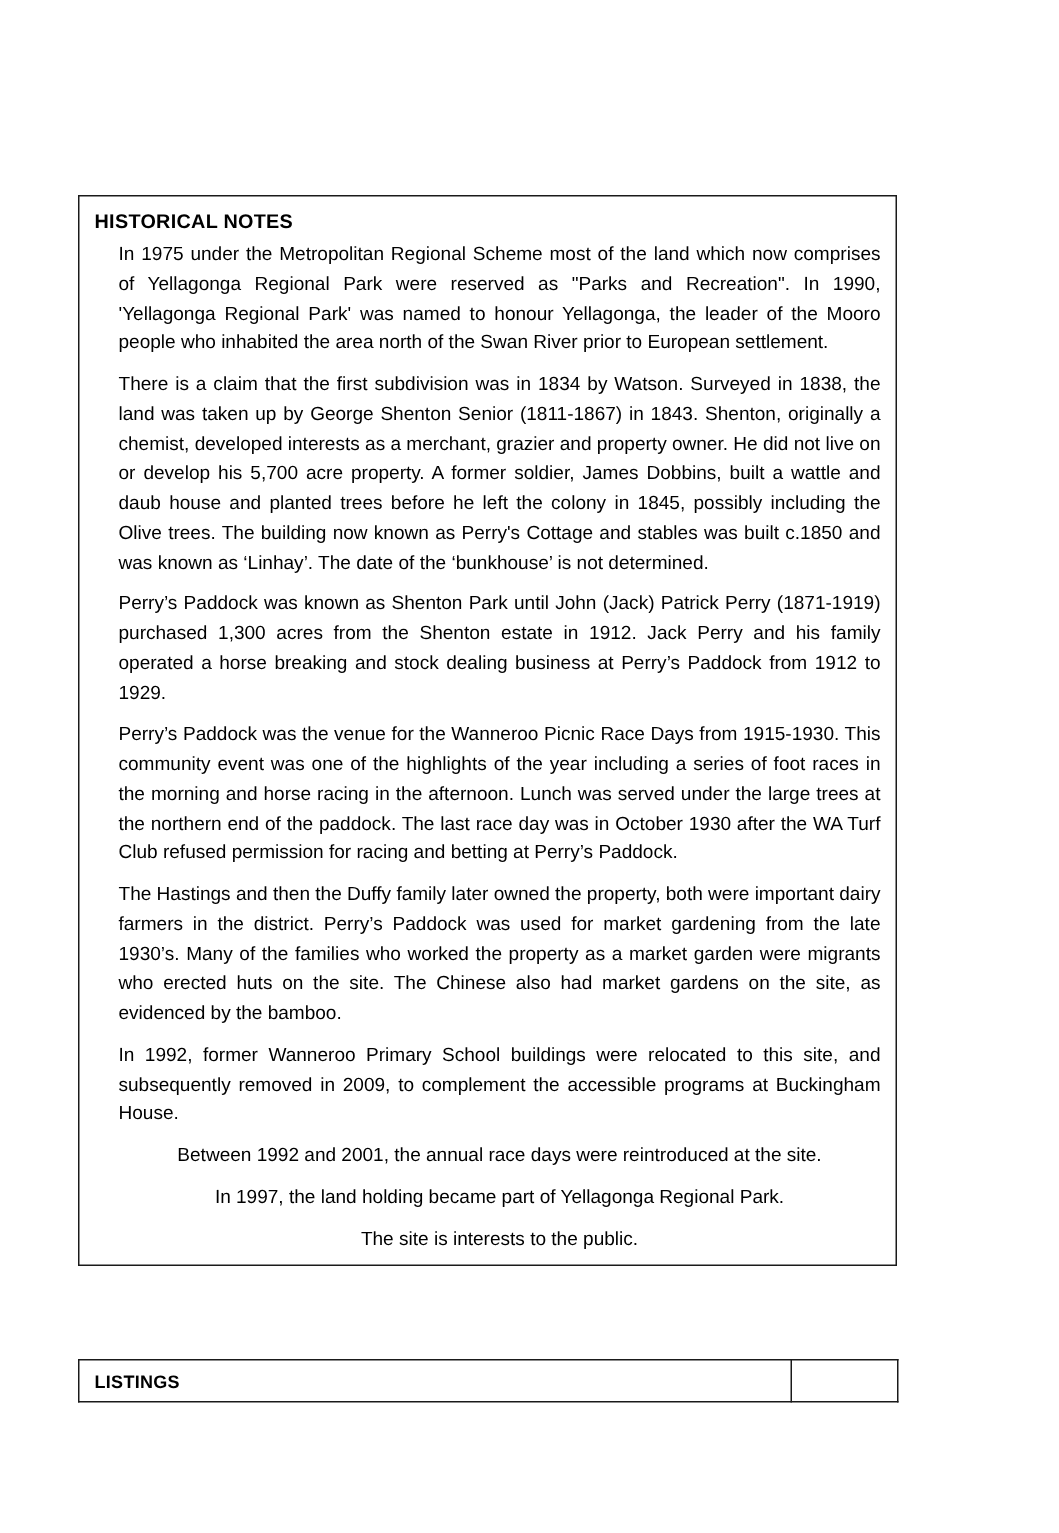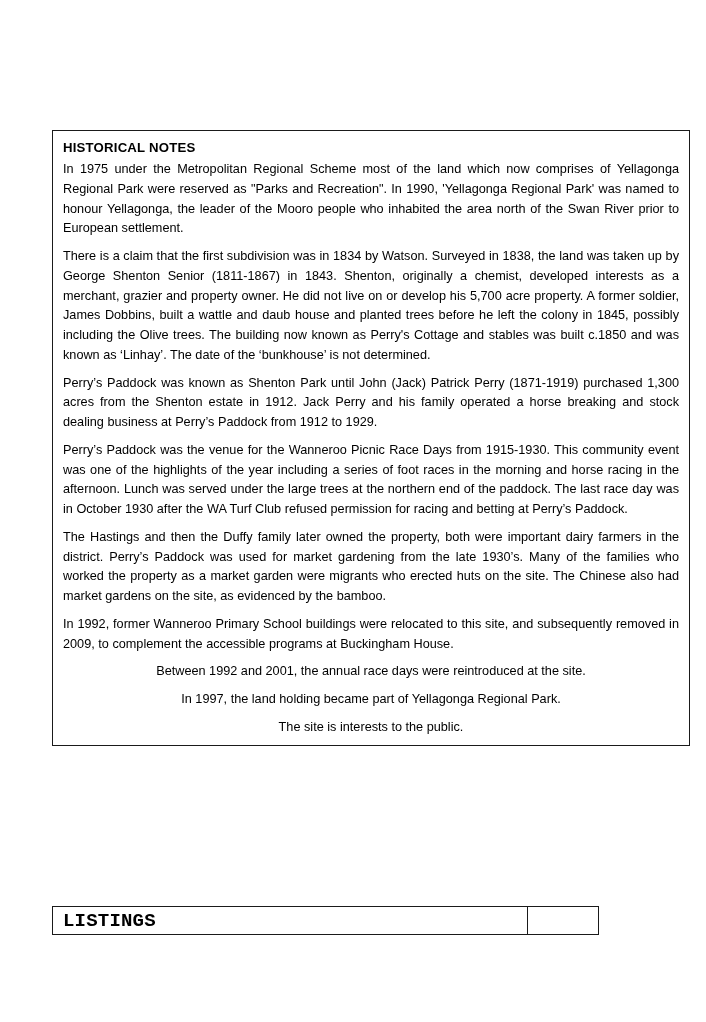--- a/index.html
+++ b/index.html
@@ -19,37 +19,37 @@
     position: absolute;
     left: 0;
     top: 0;
     width: 706px;
     height: 1022px;
   }
   .notes-box {
     position: absolute;
     left: 52px;
     top: 130px;
-    width: 638px;
+    width: 546px;
     border: 1.4px solid #1a1a1a;
     box-sizing: border-box;
     padding: 7px 9px 6px 9px;
   }
   .section-heading {
     font-size: 13.2px;
     font-weight: bold;
     letter-spacing: 0.2px;
     line-height: 1.45;
     margin: 0 0 3px 0;
     padding: 0 0 0 1px;
   }
   .para {
     font-size: 12.7px;
     line-height: 1.555;
-    margin: 0 0 8px 0;
+    margin: 0 0 8px 16px;
     padding: 0 1px;
     text-align: justify;
     text-justify: inter-word;
     hyphens: none;
   }
   .para:last-child {
     margin-bottom: 1px;
   }
   
   .para.no-justify {
@@ -65,25 +65,24 @@
     table-layout: fixed;
   }
   .listings-table td {
     border: 1.4px solid #1a1a1a;
     box-sizing: border-box;
     height: 28px;
     vertical-align: middle;
     padding: 2px 10px;
   }
   .listings-label {
-    font-size: 19px;
+    font-size: 12px;
     font-weight: bold;
     letter-spacing: 0.2px;
     white-space: nowrap;
-    font-family: Liberation Mono, monospace;
   }
   td.col-wide { width: 475px; }
   td.col-narrow { width: 71px; }
 </style>
 </head>
 <body>
 
 <div class="page">
 
   <section class="notes-box">

